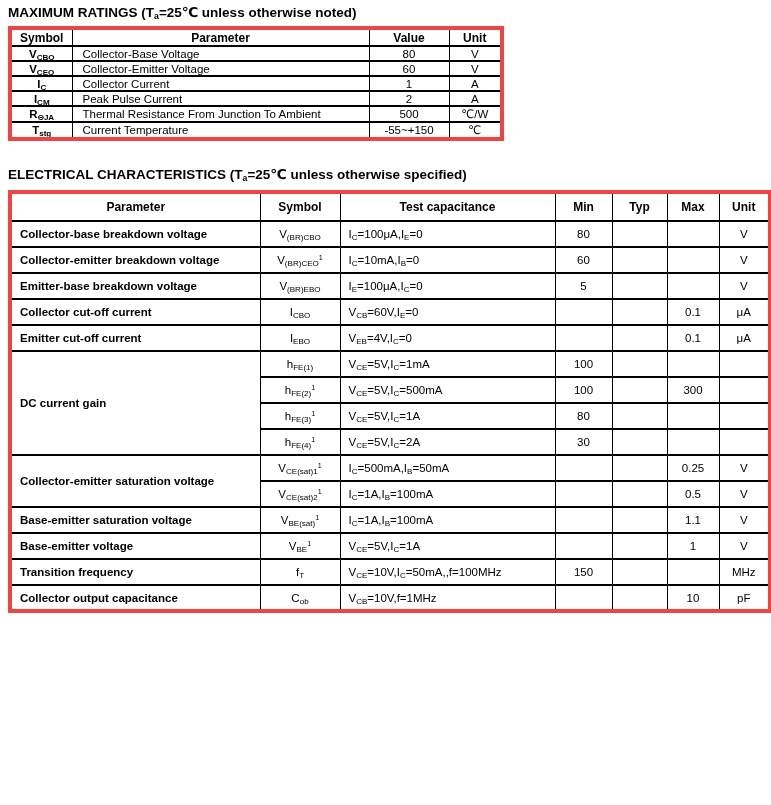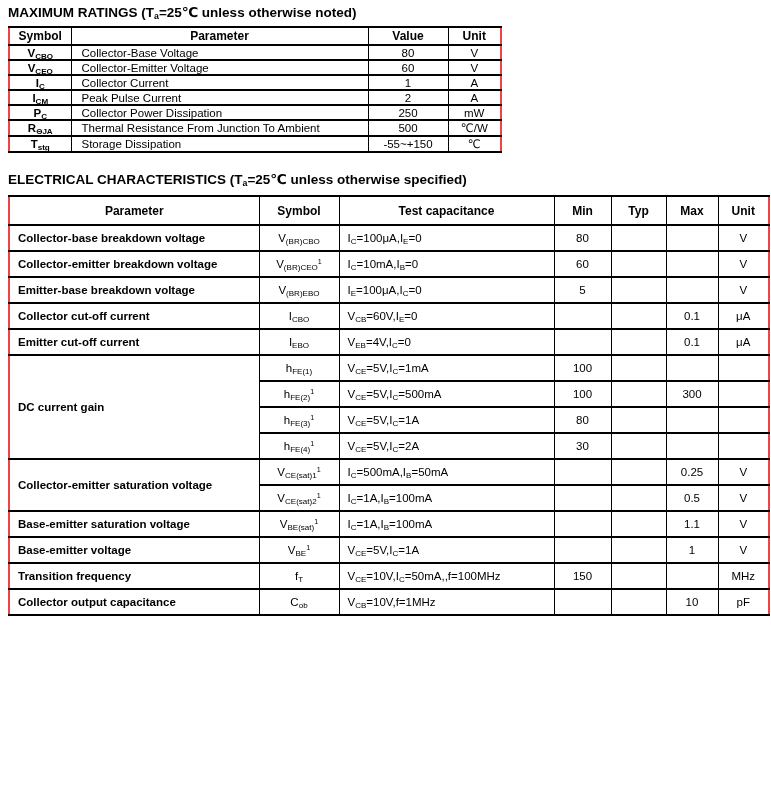--- a/index.html
+++ b/index.html
@@ -10,26 +10,26 @@
     font-family: "Liberation Sans", "DejaVu Sans", sans-serif;
     overflow: hidden;
   }
   .page { padding: 3px 21px 0 8px; border-radius: 14px; }
 
   .section-title {
     font-size: 13.5px; font-weight: bold;
     margin: 2px 0 5px 0; line-height: 16px;
     white-space: nowrap;
   }
-  .t2-title { margin-top: 19px; margin-bottom: 7px; }
+  .t2-title { margin-top: 26px; margin-bottom: 7px; }
 
   table {
     border-collapse: collapse;
     table-layout: fixed;
-    border: 2px solid #ef4444;
+    border: 4px solid #ef4444;
   }
   th, td {
     border-left: 1px solid #000; border-right: 1px solid #000;
     border-top: 2px solid #000; border-bottom: 2px solid #000;
     padding: 0 4px;
     font-size: 11.5px;
     overflow: hidden;
     white-space: nowrap;
     vertical-align: middle;
   }
@@ -105,34 +105,28 @@
           <td class="ctr">1</td>
           <td class="ctr">A</td>
         </tr>
         <tr>
           <td class="sym">I<sub>CM</sub></td>
           <td class="pleft">Peak Pulse Current</td>
           <td class="ctr">2</td>
           <td class="ctr">A</td>
         </tr>
         <tr>
-          <td class="sym">P<sub>C</sub></td>
-          <td class="pleft">Collector Power Dissipation</td>
-          <td class="ctr">250</td>
-          <td class="ctr">mW</td>
-        </tr>
-        <tr>
           <td class="sym">R<sub>ΘJA</sub></td>
           <td class="pleft">Thermal Resistance From Junction To Ambient</td>
           <td class="ctr">500</td>
           <td class="ctr">℃/W</td>
         </tr>
         <tr>
           <td class="sym">T<sub>stg</sub></td>
-          <td class="pleft">Storage Dissipation</td>
+          <td class="pleft">Current Temperature</td>
           <td class="ctr">-55~+150</td>
           <td class="ctr">℃</td>
         </tr>
       </tbody>
   </table>
 
   <h2 class="section-title t2-title">ELECTRICAL CHARACTERISTICS (T<sub>a</sub>=25℃ unless otherwise specified)</h2>
 
   <table class="t2">
     <colgroup>

